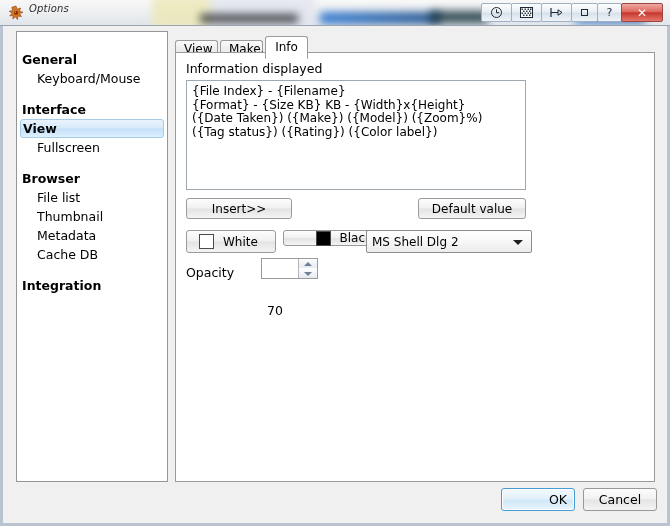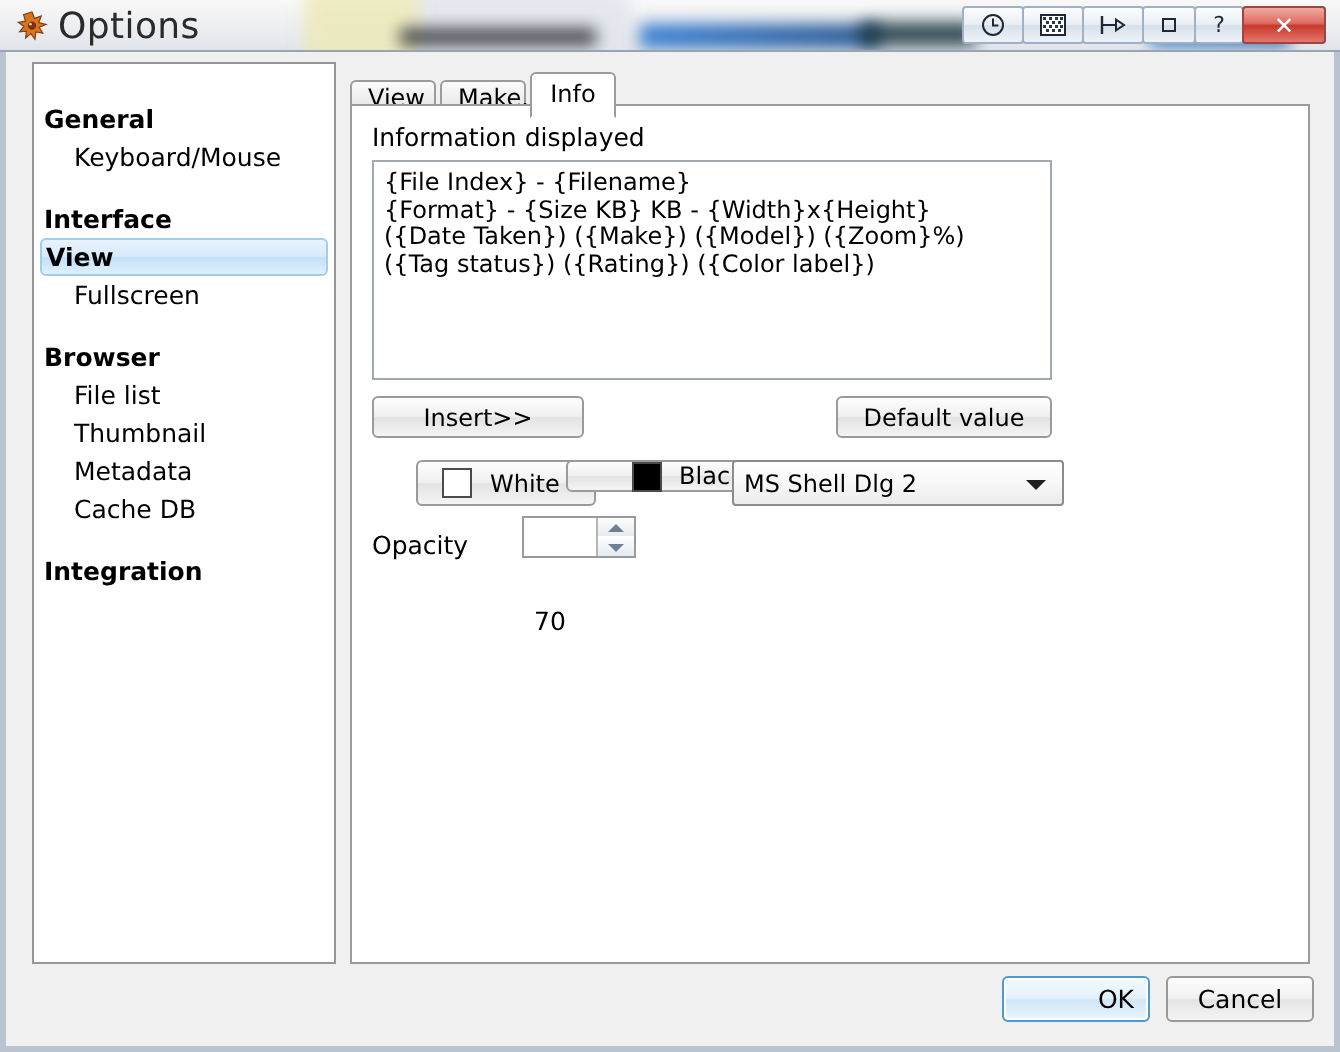--- a/index.html
+++ b/index.html
@@ -69,24 +69,25 @@
     background: #9aa4b0;
   }
   #app-icon {
     position: absolute;
     left: 8px; top: 5px;
     width: 16px; height: 16px;
   }
   #title-text {
     position: absolute;
     left: 29px; top: 3px;
-    font-size: 18px;
+    font-size: 10px;
     color: #2b2b2b;
     letter-spacing: .2px;
     white-space: nowrap;
+    font-style: italic;
   }
 
   
   .tb-btn {
     position: absolute;
     top: 3px;
     height: 19px;
     border: 1px solid #9fb1c4;
     border-radius: 2px;
     background: linear-gradient(to bottom, #fdfefe 0%, #e8eef5 48%, #d6e0ea 52%, #eef3f8 100%);
@@ -233,21 +234,21 @@
     display: flex;
     align-items: center;
     justify-content: center;
     white-space: nowrap;
   }
   #btn-insert  { left: 10px;  top: 145px; width: 106px; height: 21px; }
   #btn-default { left: 242px; top: 145px; width: 108px; height: 21px; }
 
   #btn-white {
     left: 10px; top: 177px; width: 90px; height: 23px;
-    justify-content: flex-start; padding-left: 12px; margin-left: 22px;
+    justify-content: flex-start; padding-left: 12px;
   }
   #btn-black {
     left: 107px; top: 177px; width: 90px; height: 16px;
     justify-content: flex-end; padding-left: 12px;
   }
   .swatch {
     width: 13px; height: 13px;
     border: 1px solid #4a4a4a;
     display: inline-block;
     margin-right: 9px;

